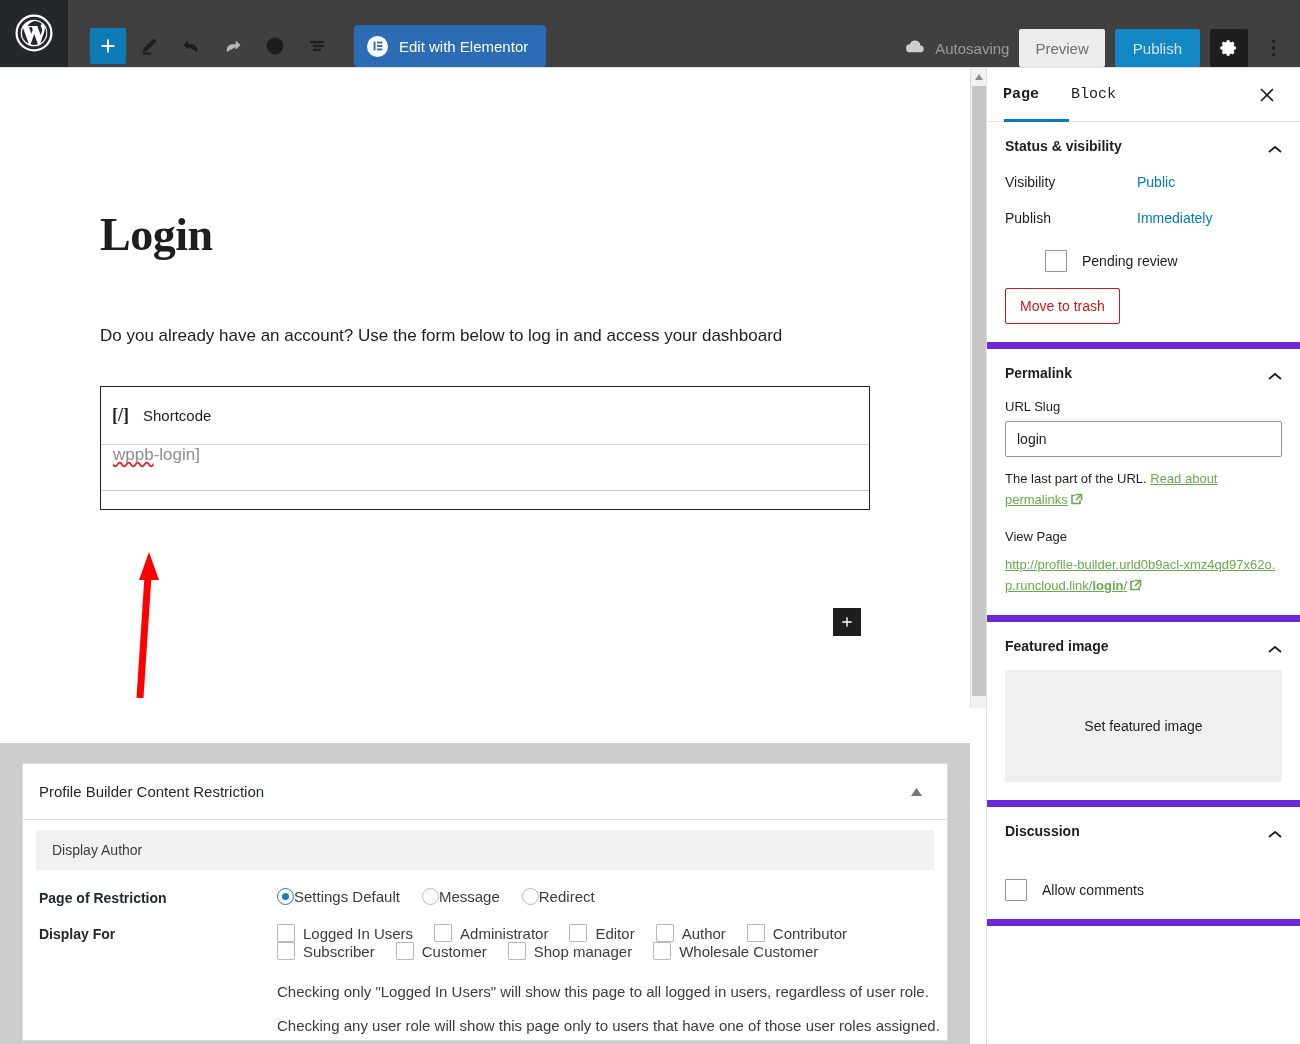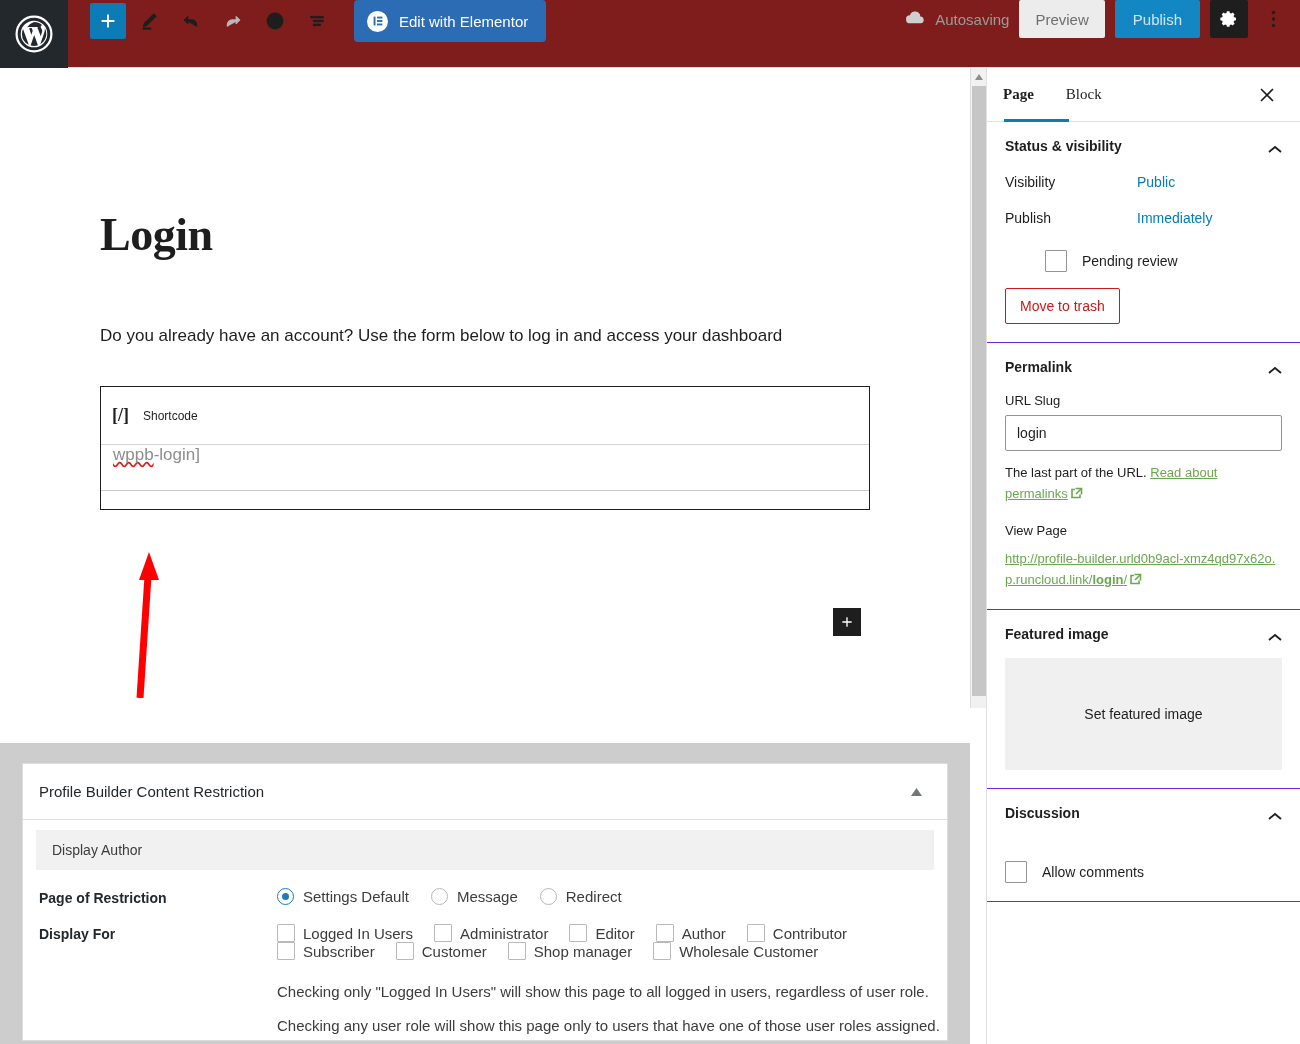--- a/index.html
+++ b/index.html
@@ -7,22 +7,22 @@
     width: 1300px; height: 1044px;
     font-family: "Liberation Sans", sans-serif;
     background: #ffffff;
     overflow: hidden;
   }
   #root { position: relative; width: 1300px; height: 1044px; }
 
   
   .topbar {
     position: absolute; top: 0; left: 0; width: 1300px; height: 68px;
-    background: #7f1d1d; border-bottom: 1px solid #e0e0e0;
-    display: flex; align-items: flex-start;
+    background: #404040; border-bottom: 1px solid #e0e0e0;
+    display: flex; align-items: flex-end;
   }
   .wp-logo {
     width: 68px; height: 68px; background: #23282d;
     display: flex; align-items: center; justify-content: center; flex: 0 0 68px;
   }
   .wp-logo svg { width: 38px; height: 38px; }
   .tb-left { display: flex; align-items: center; gap: 4px; padding-left: 22px; }
   .tb-add {
     width: 36px; height: 36px; background: #0d7bb5; border-radius: 2px;
     display: flex; align-items: center; justify-content: center; border: none; cursor: pointer;
@@ -89,21 +89,21 @@
   }
   .shortcode-block {
     position: absolute; left: 100px; top: 318px; width: 770px;
     border: 1px solid #1e1e1e; background: #fff;
   }
   .sc-header {
     height: 58px; display: flex; align-items: center; gap: 14px;
     padding: 0 0 0 11px; border-bottom: 1px solid #d4d4d4;
   }
   .sc-icon { font-size: 18px; color: #1e1e1e; font-family: "Liberation Serif", serif; font-weight: 700; }
-  .sc-label { font-size: 12px; color: #1e1e1e; }
+  .sc-label { font-size: 15px; color: #1e1e1e; }
   .sc-body { height: 46px; display: flex; align-items: flex-start; padding-left: 12px;
              border-bottom: 1px solid #c9c9c9; }
   .sc-text {
     font-size: 17px; color: #8d8d8d; position: relative;
     font-family: "Liberation Sans", sans-serif;
   }
   .spell { text-decoration: underline wavy #e02020; text-decoration-skip-ink: none; }
   .sc-foot { height: 18px; background: #fff; }
 
   .appender {
@@ -148,21 +148,21 @@
   .mb-toggle svg { width: 11px; height: 8px; fill: #72777c; }
   .mb-body { padding: 0; }
   .display-options {
     background: #f1f1f1; height: 40px; display: flex; align-items: center;
     padding-left: 16px; font-size: 14px; color: #3c3c3c; margin: 10px 13px 0 13px;
   }
   .field-row { display: flex; padding: 18px 0 0 16px; }
   .field-label { width: 238px; font-size: 14px; font-weight: 700; color: #23282d; padding-top: 2px; }
   .field-ctrl { flex: 1; }
   .opt-inline { display: flex; align-items: center; gap: 22px; }
-  .opt { display: flex; align-items: center; gap: 9px; font-size: 15px; color: #3c3c3c; cursor: pointer; }
+  .opt { display: flex; align-items: center; font-size: 15px; color: #3c3c3c; cursor: pointer; }
   .radio {
     width: 17px; height: 17px; border-radius: 50%; border: 1px solid #b4b9be;
     background: #fff; display: inline-block; position: relative; flex: 0 0 17px;
   }
   .radio.on { border-color: #1e7bb5; }
   .radio.on::after {
     content: ""; position: absolute; left: 4px; top: 4px; width: 7px; height: 7px;
     border-radius: 50%; background: #1e7bb5;
   }
   .cb-rows { display: flex; flex-direction: column; gap: 0; }
@@ -178,33 +178,33 @@
   .sidebar {
     position: absolute; top: 68px; left: 986px; width: 314px; height: 976px;
     background: #fff; border-left: 1px solid #e0e0e0; overflow: hidden;
   }
   .sb-tabs {
     height: 54px; display: flex; align-items: center; padding: 0 16px 0 0;
     border-bottom: 1px solid #e0e0e0; position: relative;
   }
   .sb-tab {
     background: none; border: none; cursor: pointer; font-size: 15px; color: #1e1e1e;
-    height: 54px; padding: 0 16px; font-family: Liberation Serif, serif;
+    height: 54px; padding: 0 16px; font-family: Liberation Mono, monospace;
   }
   .sb-tab.active { font-weight: 700; }
   .sb-tab.active::after {
     content: ""; position: absolute; left: 17px; bottom: -1px; width: 65px; height: 3px; background: #0a7cba;
   }
   .sb-close {
     margin-left: auto; background: none; border: none; cursor: pointer;
     width: 34px; height: 34px; display: flex; align-items: center; justify-content: center;
   }
   .sb-close svg { width: 16px; height: 16px; stroke: #1e1e1e; }
 
-  .panel { border-bottom: 1px solid #6d28d9; padding: 16px 18px 18px 18px; }
+  .panel { border-bottom: 7px solid #6d28d9; padding: 16px 18px 18px 18px; }
   .panel-head { display: flex; align-items: center; cursor: pointer; }
   .panel-title { font-size: 14px; font-weight: 700; color: #1e1e1e; }
   .panel-chev { margin-left: auto; width: 14px; height: 10px; }
   .panel-chev svg { width: 14px; height: 10px; stroke: #1e1e1e; fill: none; stroke-width: 1.8; }
 
   .kv { display: flex; align-items: center; margin-top: 20px; }
   .kv-key { width: 132px; font-size: 14px; color: #1e1e1e; }
   .kv-val { font-size: 14px; color: #007cba; background: none; border: none; cursor: pointer;
             font-family: "Liberation Sans", sans-serif; padding: 0; }
   .pending { display: flex; align-items: center; gap: 15px; margin-top: 24px; cursor: pointer; padding-left: 40px; }

